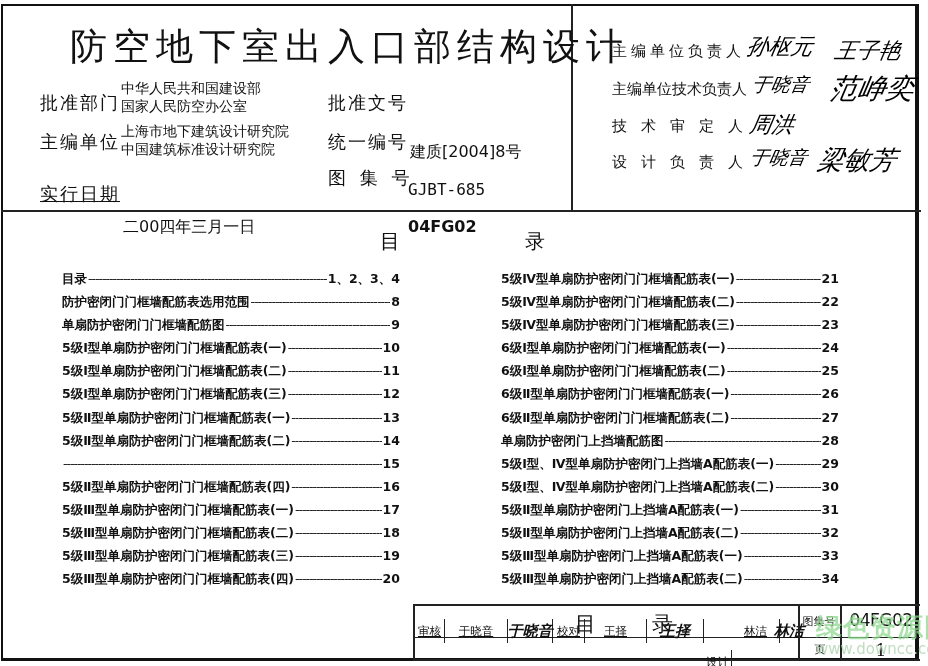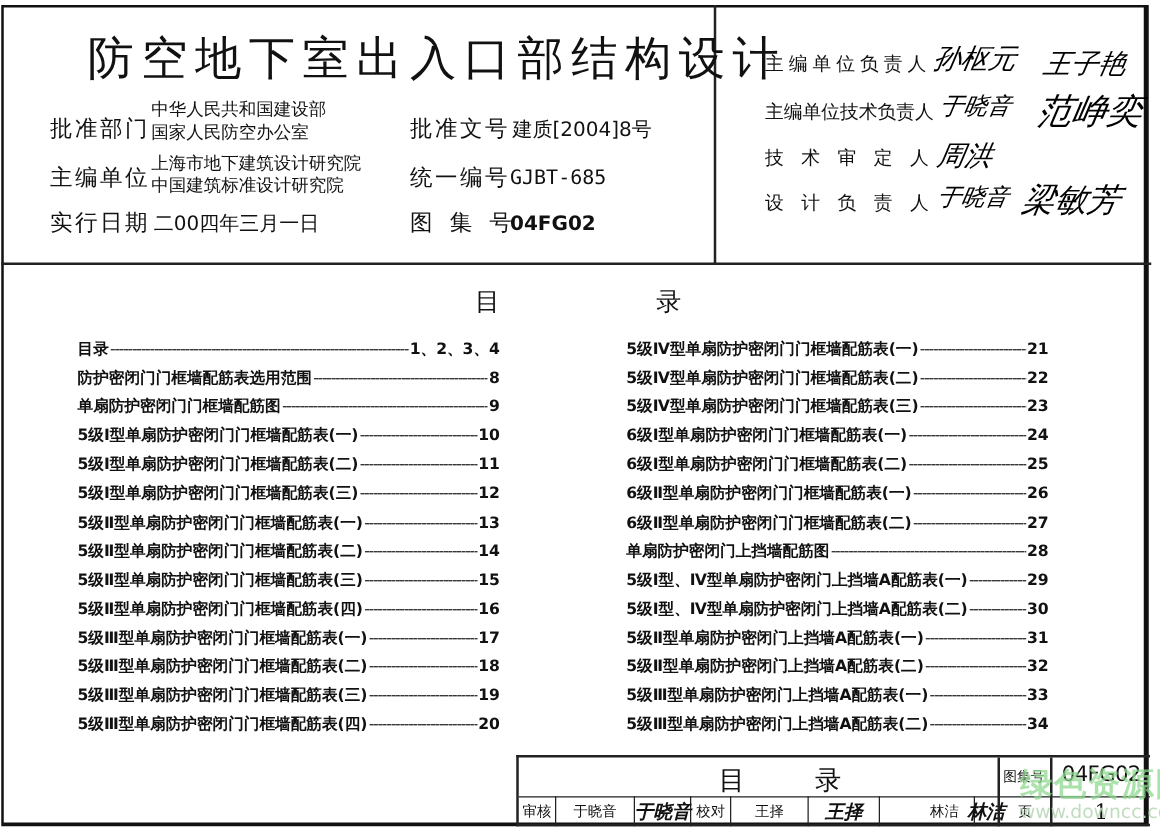--- a/index.html
+++ b/index.html
@@ -6,43 +6,43 @@
   body { width:928px; height:666px; position:relative; overflow:hidden;
          font-family:"DejaVu Serif", "Liberation Serif", serif; color:#111; }
   .sheet { position:absolute; left:1px; top:4px; width:918px; height:657px;
            border:2px solid #111; border-right-width:4px; border-bottom-width:3px; box-sizing:border-box; }
   .vline { position:absolute; left:571px; top:4px; width:2px; height:207px; background:#222; }
   .hline { position:absolute; left:1px; top:210px; width:920px; height:2px; background:#222; }
   .main-title { position:absolute; left:70px; top:22px; font-size:37px; letter-spacing:6px;
                 font-family:"DejaVu Sans","Liberation Sans",sans-serif; font-weight:400; white-space:nowrap; }
   .lbl { position:absolute; font-size:18px; letter-spacing:2px; font-family:"DejaVu Sans","Liberation Sans",sans-serif; white-space:nowrap; }
   .val { position:absolute; font-size:14px; line-height:18px; font-family:"DejaVu Sans","Liberation Sans",sans-serif; white-space:nowrap; }
-  .val-lg { font-size:16px; }
+  .val-lg { font-size:16px;margin-top:48px; }
   .mono { font-family:"DejaVu Sans Mono","Liberation Mono",monospace; }
   .resp { position:absolute; left:612px; font-size:15px; letter-spacing:4px; white-space:nowrap;
           font-family:"DejaVu Sans","Liberation Sans",sans-serif; }
   .resp.tight { letter-spacing:0px; }
   .resp.wide { letter-spacing:14px; }
   .sig { position:absolute; font-family:"DejaVu Serif","Liberation Serif",serif; font-style:italic;
          font-size:22px; white-space:nowrap; transform:skewX(-10deg); color:#000; }
   .toc-title { position:absolute; top:228px; font-size:20px; font-family:"DejaVu Serif","Liberation Serif",serif; }
   .toc { position:absolute; width:338px; }
   .toc-row { display:flex; align-items:baseline; height:23.1px; font-size:12.5px; font-weight:bold;
              font-family:"DejaVu Sans","Liberation Sans",sans-serif; white-space:nowrap; }
   .toc-row .t { flex:0 0 auto; }
   .toc-row .d { flex:1 1 auto; overflow:hidden; margin:0 1px; font-weight:normal; letter-spacing:-1px; color:#222; }
   .toc-row .d::before { content:"------------------------------------------------------------------------------------------------------------------------------------------------"; }
   .toc-row .p { flex:0 0 auto; }
   
   .tb { position:absolute; left:413px; top:604px; width:507px; height:57px; border:2px solid #222; border-right:none; box-sizing:border-box; }
   .tb-top { position:absolute; left:0; top:0; width:100%; height:31px; border-bottom:1.5px solid #222; }
   .tb-name { position:absolute; left:160px; top:4px; font-size:21px; letter-spacing:56px; font-family:"DejaVu Serif","Liberation Serif",serif; }
-  .tb-cell { position:absolute; top:31px; height:24px; border-right:1.5px solid #222; box-sizing:border-box;
+  .tb-cell { position:absolute; top:13px; height:24px; border-right:1.5px solid #222; box-sizing:border-box;
              font-size:11.5px; display:flex; align-items:center; justify-content:center;
-             font-family:"DejaVu Sans","Liberation Sans",sans-serif; white-space:nowrap; }
+             font-family:"DejaVu Sans","Liberation Sans",sans-serif; white-space:nowrap;text-decoration:underline; }
   .tb-sig { font-family:"DejaVu Serif","Liberation Serif",serif; font-style:italic; font-size:15px; font-weight:bold; }
   .tb-right-v1 { position:absolute; left:383px; top:0; width:1.5px; height:55px; background:#222; }
   .tb-right-v2 { position:absolute; left:425px; top:0; width:1.5px; height:55px; background:#222; }
   .tb-setlbl { position:absolute; left:385px; top:8px; width:38px; text-align:center; font-size:11px; font-family:"DejaVu Sans","Liberation Sans",sans-serif; }
   .tb-setval { position:absolute; left:428px; top:4px; width:76px; text-align:center; font-size:17px; font-family:"DejaVu Sans","Liberation Sans",sans-serif; letter-spacing:-0.5px; }
   .tb-pglbl { position:absolute; left:385px; top:36px; width:40px; text-align:center; font-size:11px; font-family:"DejaVu Sans","Liberation Sans",sans-serif; }
   .tb-pgval { position:absolute; left:428px; top:34px; width:76px; text-align:center; font-size:17px; font-family:"DejaVu Serif","Liberation Serif",serif; }
   .wm { position:absolute; left:816px; top:610px; color:#8fd88f; opacity:0.75; font-size:26px; font-weight:bold;
         font-family:"DejaVu Sans","Liberation Sans",sans-serif; white-space:nowrap; letter-spacing:1px; }
   .wm-url { position:absolute; left:816px; top:640px; color:#b9d9b9; opacity:0.9; font-size:15px;
@@ -58,21 +58,21 @@
 <div class="main-title">防空地下室出入口部结构设计</div>
 
 <div class="lbl" style="left:40px;top:91px;">批准部门</div>
 <div class="val" style="left:121px;top:79px;">中华人民共和国建设部</div>
 <div class="val" style="left:121px;top:97px;">国家人民防空办公室</div>
 
 <div class="lbl" style="left:40px;top:130px;">主编单位</div>
 <div class="val" style="left:121px;top:122px;">上海市地下建筑设计研究院</div>
 <div class="val" style="left:121px;top:140px;">中国建筑标准设计研究院</div>
 
-<div class="lbl" style="left:40px;top:166px;">实行日期</div>
+<div class="lbl" style="left:40px;top:182px;text-decoration:underline;">实行日期</div>
 <div class="val val-lg" style="left:123px;top:170px;">二00四年三月一日</div>
 
 <div class="lbl" style="left:328px;top:91px;">批准文号</div>
 <div class="val val-lg" style="left:410px;top:95px;">建质[2004]8号</div>
 
 <div class="lbl" style="left:328px;top:130px;">统一编号</div>
 <div class="val val-lg mono" style="left:408px;top:133px;">GJBT-685</div>
 
 <div class="lbl" style="left:328px;top:166px;letter-spacing:4px;">图 集 号</div>
 <div class="val val-lg" style="left:408px;top:170px;font-weight:bold;">04FG02</div>
@@ -130,21 +130,20 @@
       <span class="t">5级Ⅱ型单扇防护密闭门门框墙配筋表(一)</span>
       <span class="d"></span>
       <span class="p">13</span>
     </div>
   <div class="toc-row">
       <span class="t">5级Ⅱ型单扇防护密闭门门框墙配筋表(二)</span>
       <span class="d"></span>
       <span class="p">14</span>
     </div>
   <div class="toc-row">
-      <span class="t">5级Ⅱ型单扇防护密闭门门框墙配筋表(三)</span>
       <span class="d"></span>
       <span class="p">15</span>
     </div>
   <div class="toc-row">
       <span class="t">5级Ⅱ型单扇防护密闭门门框墙配筋表(四)</span>
       <span class="d"></span>
       <span class="p">16</span>
     </div>
   <div class="toc-row">
       <span class="t">5级Ⅲ型单扇防护密闭门门框墙配筋表(一)</span>

